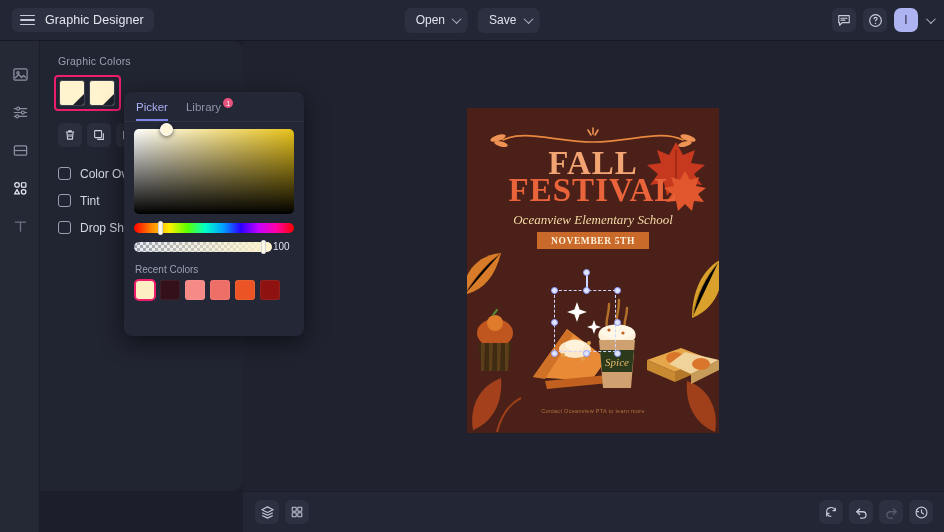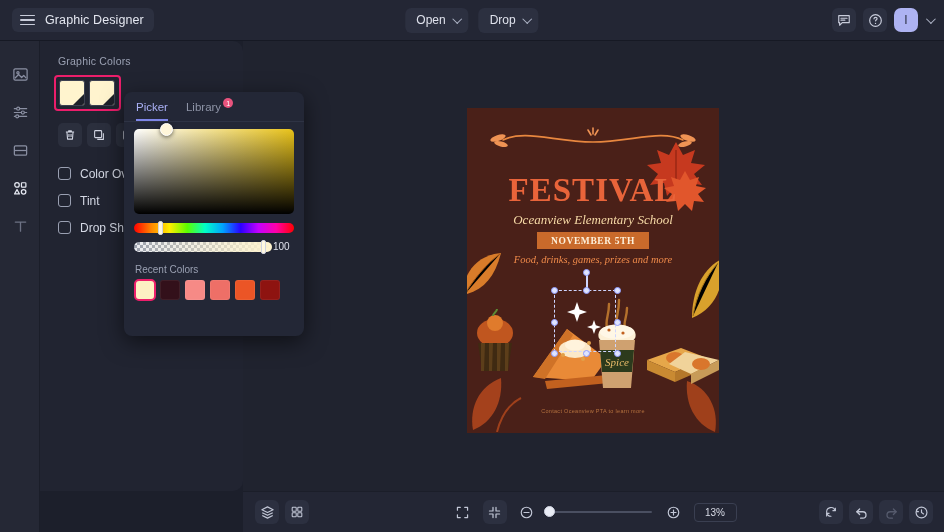--- a/index.html
+++ b/index.html
@@ -302,21 +302,21 @@
       </span>
     <span id="app-title">Graphic Designer</span>
   </div>
 
   <div id="topbar-center">
     <div class="menu-btn">
       <span>Open</span>
       <span class="caret"></span>
     </div>
     <div class="menu-btn">
-      <span>Drop</span>
+      <span>Save</span>
       <span class="caret"></span>
     </div>
   </div>
 
   <div id="topbar-right">
     <div class="icon-sq">
       <svg width="14" height="14" viewBox="0 0 16 16" fill="none" stroke="#c9cddb" stroke-width="1.3">
         <path d="M2 3h12v8H6l-3 3v-3H2z" stroke-linejoin="round"></path>
         <path d="M4.5 6h7M4.5 8.2h4.5" stroke-linecap="round"></path>
       </svg>
@@ -488,26 +488,26 @@
       <path d="M38 5C26 18 16 38 13 58" stroke="#a7761a" stroke-width="1"></path>
     </svg>
     <svg class="leaf" style="left:0px;top:268px" width="56" height="56" viewBox="0 0 56 56">
       <path d="M6 54C2 32 12 10 34 2c2 24-8 44-28 52z" fill="#b4481d" opacity=".85"></path>
       <path d="M30 56c4-16 12-28 24-34" stroke="#b4481d" stroke-width="2" opacity=".8" fill="none"></path>
     </svg>
     <svg class="leaf" style="left:198px;top:272px" width="56" height="54" viewBox="0 0 56 54">
       <path d="M50 52C54 30 44 8 22 1c-2 23 8 43 28 51z" fill="#b4481d" opacity=".8"></path>
     </svg>
 
+    <div class="poster-title" id="p-fall">FALL</div>
     <div class="poster-title" id="p-festival">FESTIVAL</div>
     <div id="p-school">Oceanview Elementary School</div>
     <div id="p-date-ribbon">
       <span id="p-date">NOVEMBER 5TH</span>
     </div>
-    <div id="p-tagline">Food, drinks, games, prizes and more</div>
 
     <svg class="food" style="left:0px;top:195px" width="56" height="72" viewBox="0 0 56 72">
       <ellipse cx="28" cy="30" rx="18" ry="14" fill="#c0561f"></ellipse>
       <circle cx="28" cy="20" r="8" fill="#e07b2c"></circle>
       <path d="M26 13c0-3 4-4 4-7" stroke="#5d8a35" stroke-width="2" fill="none"></path>
       <path d="M11 40h34l-4 28H15z" fill="#3f2a12"></path>
       <path d="M14 40h4l-1 28h-3zM22 40h4l-1 28h-3zM30 40h4l-1 28h-3zM38 40h4l-1 28h-3z" fill="#5c3e1a"></path>
     </svg>
 
     <svg class="food" style="left:60px;top:215px" width="86" height="70" viewBox="0 0 86 70">
@@ -576,48 +576,20 @@
     <div class="bb-btn chip">
       <svg width="14" height="14" viewBox="0 0 16 16" fill="none" stroke-width="1.2">
         <rect x="2.5" y="2.5" width="4.6" height="4.6" rx=".8"></rect>
         <rect x="8.9" y="2.5" width="4.6" height="4.6" rx=".8"></rect>
         <rect x="2.5" y="8.9" width="4.6" height="4.6" rx=".8"></rect>
         <rect x="8.9" y="8.9" width="4.6" height="4.6" rx=".8"></rect>
       </svg>
     </div>
   </div>
 
-  <div id="bb-center">
-    <div class="bb-btn">
-      <svg width="15" height="15" viewBox="0 0 16 16" fill="none" stroke-width="1.3">
-        <path d="M2.6 5.6V2.6h3M13.4 5.6V2.6h-3M2.6 10.4v3h3M13.4 10.4v3h-3" stroke-linecap="round" stroke-linejoin="round"></path>
-      </svg>
-    </div>
-    <div class="bb-btn chip">
-      <svg width="15" height="15" viewBox="0 0 16 16" fill="none" stroke-width="1.3">
-        <path d="M6.4 2.6v3.8H2.6M9.6 2.6v3.8h3.8M6.4 13.4V9.6H2.6M9.6 13.4V9.6h3.8" stroke-linecap="round" stroke-linejoin="round"></path>
-      </svg>
-    </div>
-    <div class="bb-btn">
-      <svg width="15" height="15" viewBox="0 0 16 16" fill="none" stroke-width="1.25">
-        <circle cx="8" cy="8" r="5.6"></circle>
-          <path d="M5.3 8h5.4" stroke-linecap="round"></path>
-      </svg>
-    </div>
-    <div id="zoom-track">
-      <span id="zoom-knob"></span>
-    </div>
-    <div class="bb-btn">
-      <svg width="15" height="15" viewBox="0 0 16 16" fill="none" stroke-width="1.25">
-        <circle cx="8" cy="8" r="5.6"></circle>
-          <path d="M5.3 8h5.4M8 5.3v5.4" stroke-linecap="round"></path>
-      </svg>
-    </div>
-    <div id="zoom-val">13%</div>
-  </div>
 
   <div id="bb-right">
     <div class="bb-btn chip">
       <svg width="14" height="14" viewBox="0 0 16 16" fill="none" stroke-width="1.25">
         <path d="M12.8 6.4A5 5 0 1 0 8 12.9" stroke-linecap="round"></path>
         <path d="M13 3v3.4h-3.3M3 13V9.6h3.3" stroke-linejoin="round"></path>
       </svg>
     </div>
     <div class="bb-btn chip">
       <svg width="15" height="15" viewBox="0 0 16 16" fill="none" stroke-width="1.35">

